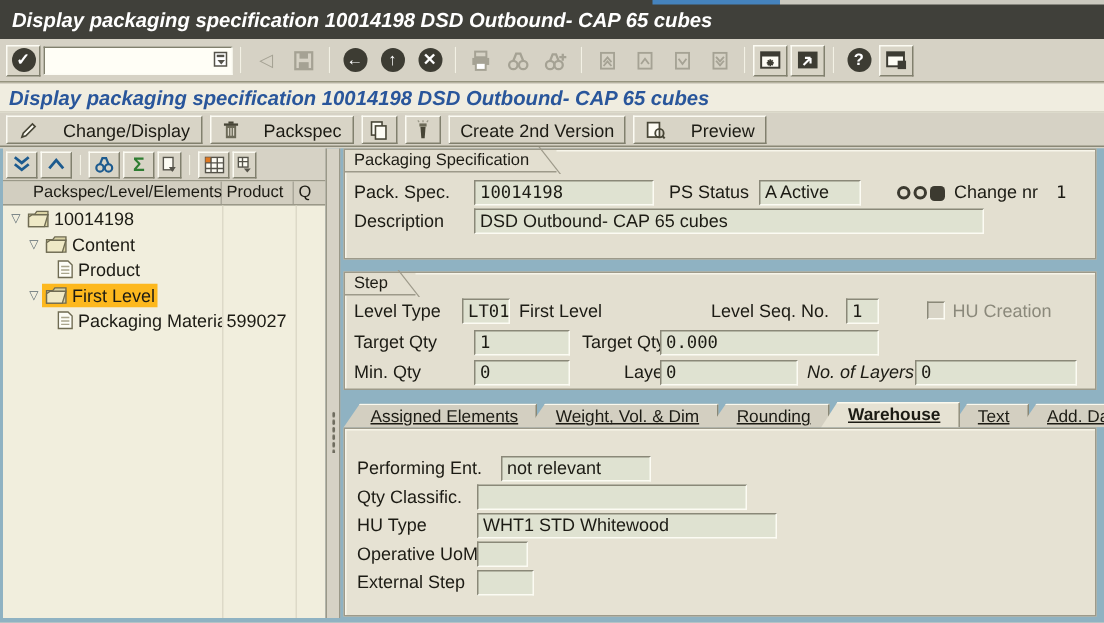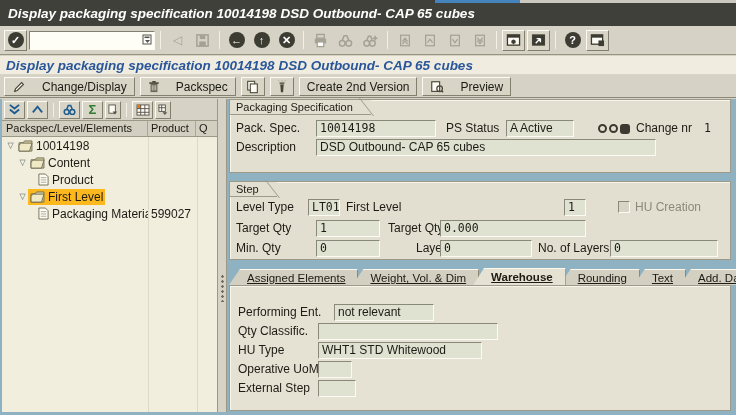--- a/index.html
+++ b/index.html
@@ -41,21 +41,21 @@
 
   
   .main { position:absolute; left:0; top:99px; width:736px; height:316px; background:#8fb2c2; }
 
   
   .tree-area { position:absolute; left:2px; top:0; width:215px; bottom:3px; background:#f1eedd; display:flex; flex-direction:column; }
   .treebar { height:22px; background:#d6d2c5; border-bottom:1px solid #9a9888; display:flex; align-items:center; padding:0 2px; gap:2px; flex:none; }
   .treebtn { width:21px; height:18px; display:flex; align-items:center; justify-content:center; }
   .treebtn.narrow { width:16px; }
   .thead { height:16px; background:#d2cec0; border-bottom:1px solid #9a9888; display:flex; font-size:11px; line-height:15px; flex:none; }
-  .th1 { width:146px; padding-left:4px; border-right:1px solid #aaa79a; }
+  .th1 { width:146px; padding-left:20px; border-right:1px solid #aaa79a; }
   .th2 { width:48px; padding-left:3px; border-right:1px solid #aaa79a; }
   .th3 { flex:1; padding-left:3px; }
   .tbody { flex:1; position:relative; }
   .coldiv { position:absolute; top:0; bottom:0; width:1px; background:#ddd9c8; }
   .trow { height:17px; display:flex; align-items:center; font-size:12px; position:relative; }
   .tmain { width:146px; display:flex; align-items:center; overflow:hidden; white-space:nowrap; }
   .tprod { width:48px; padding-left:3px; overflow:hidden; }
   .tri { width:11px; font-size:8px; color:#5c6a72; text-align:center; flex:none; }
   .nodelbl { display:flex; align-items:center; gap:3px; padding:0 2px; height:16px; }
   .nodelbl.hl { background:#fdb81e; }
@@ -436,53 +436,54 @@
         <div class="lbl mono" style="left:474px; top:20px;">1</div>
         <div class="lbl" style="left:6px; top:39px;">Description</div>
         <div class="fld" style="left:86px; top:39px; width:340px;">DSD Outbound- CAP 65 cubes</div>
       </div>
 
       <div class="gbox" style="left:2px; top:82px; right:5px; height:79px;">
         <div class="gtab">Step</div>
         <div class="lbl" style="left:6px; top:17px;">Level Type</div>
         <div class="fld mono" style="left:78px; top:17px; width:32px;">LT01</div>
         <div class="lbl" style="left:116px; top:17px;">First Level</div>
+        <div class="lbl" style="left:244px; top:17px;">Level Seq. No.</div>
         <div class="fld mono" style="left:334px; top:17px; width:22px;">1</div>
         <div class="cb" style="left:388px; top:19px;"></div>
         <div class="lbl cblbl" style="left:405px; top:17px;">HU Creation</div>
 
         <div class="lbl" style="left:6px; top:38px;">Target Qty</div>
         <div class="fld mono" style="left:86px; top:38px; width:64px;">1</div>
         <div class="lbl" style="left:158px; top:38px;">Target Qty</div>
         <div class="fld mono" style="left:210px; top:38px; width:146px;">0.000</div>
 
         <div class="lbl" style="left:6px; top:58px;">Min. Qty</div>
         <div class="fld mono" style="left:86px; top:58px; width:64px;">0</div>
         <div class="lbl" style="left:158px; top:58px;margin-left:28px;">Layer Qty</div>
         <div class="fld mono" style="left:210px; top:58px; width:92px;">0</div>
-        <div class="lbl" style="left:308px; top:58px;">No. of Layers</div>
+        <div class="lbl" style="left:308px; top:58px;font-style:italic;">No. of Layers</div>
         <div class="fld mono" style="left:380px; top:58px; width:108px;">0</div>
       </div>
 
       <div class="tabstrip">
         <div class="tab"><span>Assigned Elements</span></div>
         <div class="tab"><span>Weight, Vol. &amp; Dim</span></div>
+        <div class="tab"><span>Rounding</span></div>
         <div class="tab active"><span>Warehouse</span></div>
-        <div class="tab"><span>Rounding</span></div>
         <div class="tab"><span>Text</span></div>
         <div class="tab"><span>Add. Data</span></div>
       </div>
 
       <div class="tabpanel">
         <div class="lbl" style="left:8px; top:18px;">Performing Ent.</div>
         <div class="fld ddfld" style="left:88px; top:18px; width:100px;margin-left:16px;">not relevant</div>
         <div class="lbl" style="left:8px; top:37px;">Qty Classific.</div>
         <div class="fld ddfld" style="left:88px; top:37px; width:180px;"></div>
         <div class="lbl" style="left:8px; top:56px;">HU Type</div>
-        <div class="fld ddfld" style="left:88px; top:56px; width:164px;">WHT1 STD Whitewood</div>
+        <div class="fld ddfld" style="left:88px; top:56px; width:200px;">WHT1 STD Whitewood</div>
         <div class="lbl" style="left:8px; top:75px;">Operative UoM</div>
         <div class="fld" style="left:88px; top:75px; width:34px;"></div>
         <div class="lbl" style="left:8px; top:94px;">External Step</div>
         <div class="fld" style="left:88px; top:94px; width:38px;"></div>
       </div>
     </div>
   </div>
 </div>
 
 </body></html>

